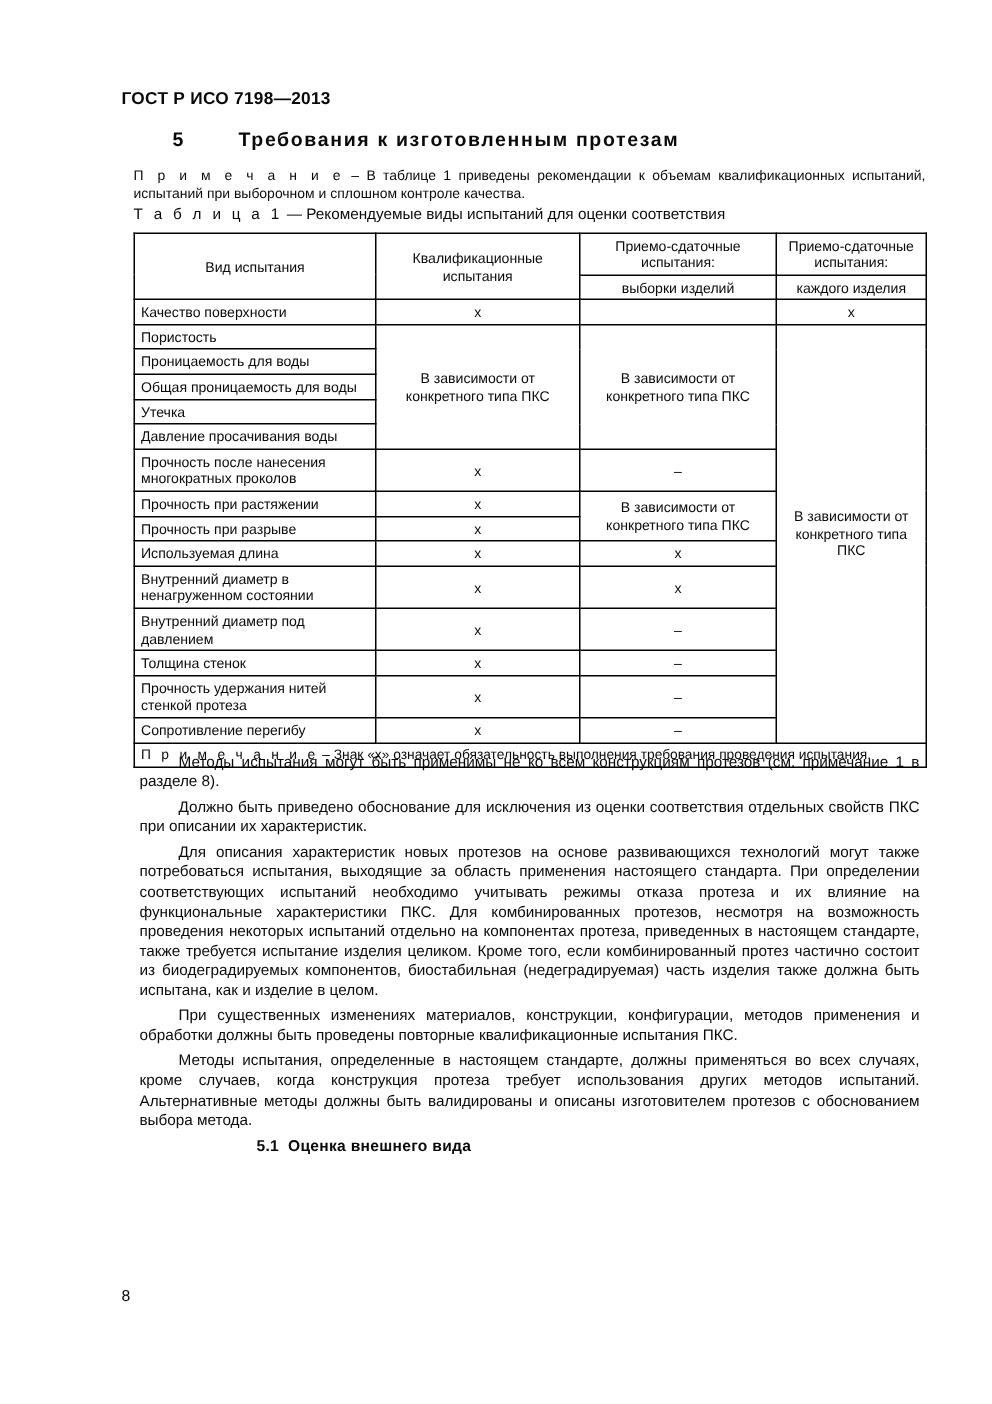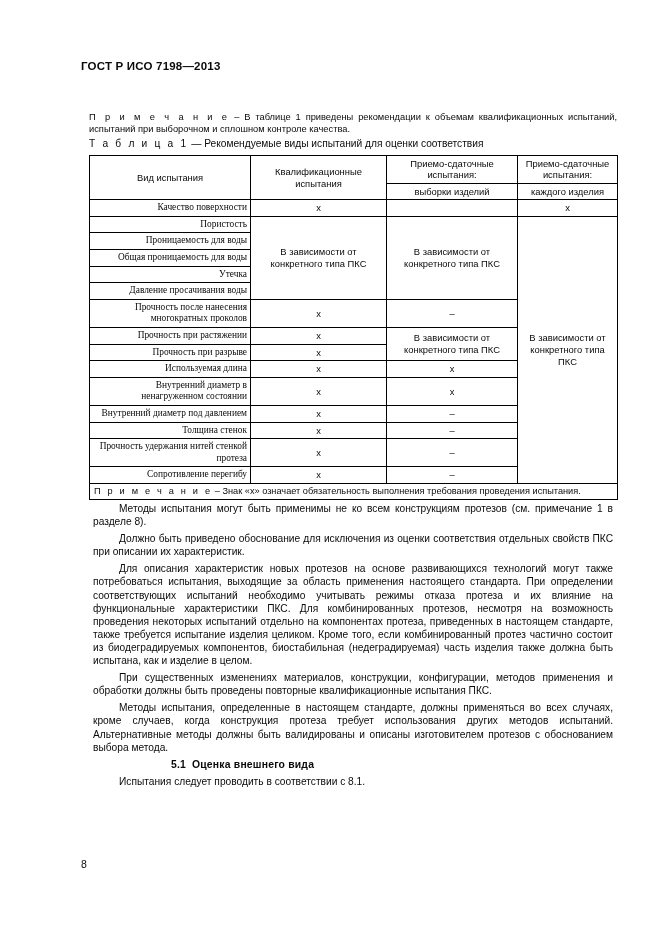--- a/index.html
+++ b/index.html
@@ -78,21 +78,21 @@
     font-size: 9.4px;
     table-layout: fixed;
   }
   table.gost td {
     border: 1px solid #000;
     padding: 2px 3px;
     vertical-align: middle;
     line-height: 11.6px;
   }
   table.gost td.c { text-align: center; }
-  table.gost td.l { text-align: right; padding-left: 4px; font-family: Liberation Serif, serif; }
+  table.gost td.l { text-align: left; padding-left: 4px; }
   table.gost td.hd {
     text-align: center;
     line-height: 11.4px;
     padding: 2px 2px;
   }
   table.gost td.mark {
     text-align: center;
     font-size: 9.4px;
   }
   table.gost td.foot {
@@ -136,20 +136,23 @@
     font-size: 10.5px;
   }
 </style>
 </head>
 <body>
 
 <div class="page">
 
   <div class="hdr">ГОСТ Р ИСО 7198—2013</div>
 
+  <div class="sec-heading">
+    <span class="num">5</span><span>Требования к изготовленным протезам</span>
+  </div>
 
   <div class="note-block">
     <span class="lead">П р и м е ч а н и е</span><span> – В таблице 1 приведены рекомендации к объемам квалификационных испытаний, испытаний при выборочном и сплошном контроле качества.</span>
   </div>
 
   <div class="tbl-caption">
     <span class="lead">Т а б л и ц а  1</span><span> — Рекомендуемые виды испытаний для оценки соответствия</span>
   </div>
 
   <table class="gost">
@@ -263,18 +266,17 @@
 
   <div class="body-text" style="top:498px;">
     <p>Методы испытания могут быть применимы не ко всем конструкциям протезов (см. примечание 1 в разделе 8).</p>
     <p>Должно быть приведено обоснование для исключения из оценки соответствия отдельных свойств ПКС при описании их характеристик.</p>
     <p>Для описания характеристик новых протезов на основе развивающихся технологий могут также потребоваться испытания, выходящие за область применения настоящего стандарта. При определении соответствующих испытаний необходимо учитывать режимы отказа протеза и их влияние на функциональные характеристики ПКС. Для комбинированных протезов, несмотря на возможность проведения некоторых испытаний отдельно на компонентах протеза, приведенных в настоящем стандарте, также требуется испытание изделия целиком. Кроме того, если комбинированный протез частично состоит из биодеградируемых компонентов, биостабильная (недеградируемая) часть изделия также должна быть испытана, как и изделие в целом.</p>
     <p>При существенных изменениях материалов, конструкции, конфигурации, методов применения и обработки должны быть проведены повторные квалификационные испытания ПКС.</p>
     <p>Методы испытания, определенные в настоящем стандарте, должны применяться во всех случаях, кроме случаев, когда конструкция протеза требует использования других методов испытаний. Альтернативные методы должны быть валидированы и описаны изготовителем протезов с обоснованием выбора метода.</p>
     <p class="sub-heading">
       <span class="num">5.1</span><span>Оценка внешнего вида</span>
     </p>
-    <p>Испытания следует проводить в соответствии с 8.1.</p>
   </div>
 
   <div class="pageno">8</div>
 
 </div>
 
 </body></html>

